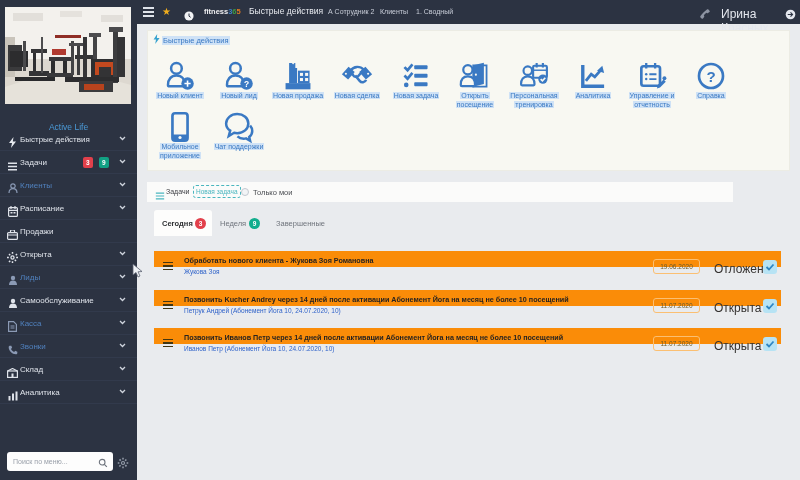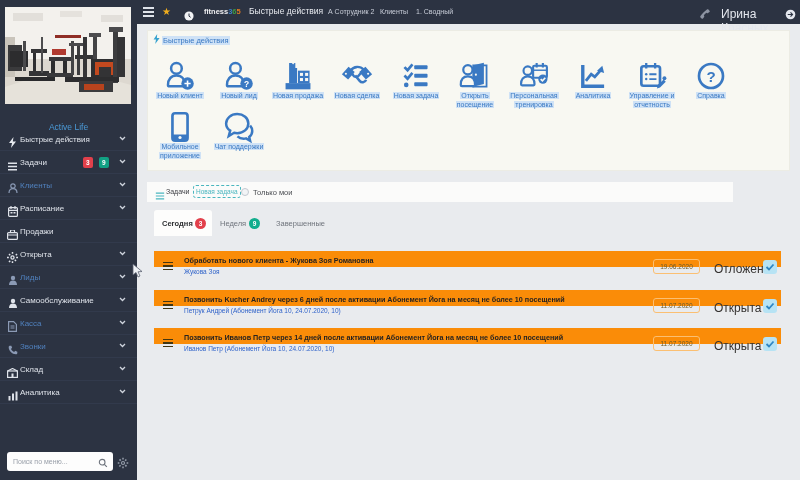--- a/index.html
+++ b/index.html
@@ -452,21 +452,21 @@
   <div class="cbx"><svg width="14" height="14" viewBox="0 0 14 14">
         <path d="M3.5 7l2.5 2.5 4.5-5" stroke="#2e86c4" stroke-width="1.8" fill="none"></path>
       </svg></div>
 </div>
 <div id="card2" class="card">
   <div class="grip">
       <div></div>
       <div></div>
       <div></div>
     </div>
-  <div class="title">Позвонить Kucher Andrey через 6 дней после активации Абонемент Йога на месяц не более 10 посещений</div>
+  <div class="title">Позвонить Kucher Andrey через 14 дней после активации Абонемент Йога на месяц не более 10 посещений</div>
   <div class="sub">Петрук Андрей (Абонемент Йога 10, 24.07.2020, 10)</div>
   <div class="chip">11.07.2020</div>
   <div class="status">Открыта</div>
   <div class="cbx"><svg width="14" height="14" viewBox="0 0 14 14">
         <path d="M3.5 7l2.5 2.5 4.5-5" stroke="#2e86c4" stroke-width="1.8" fill="none"></path>
       </svg></div>
 </div>
 <div id="card3" class="card">
   <div class="grip">
       <div></div>

